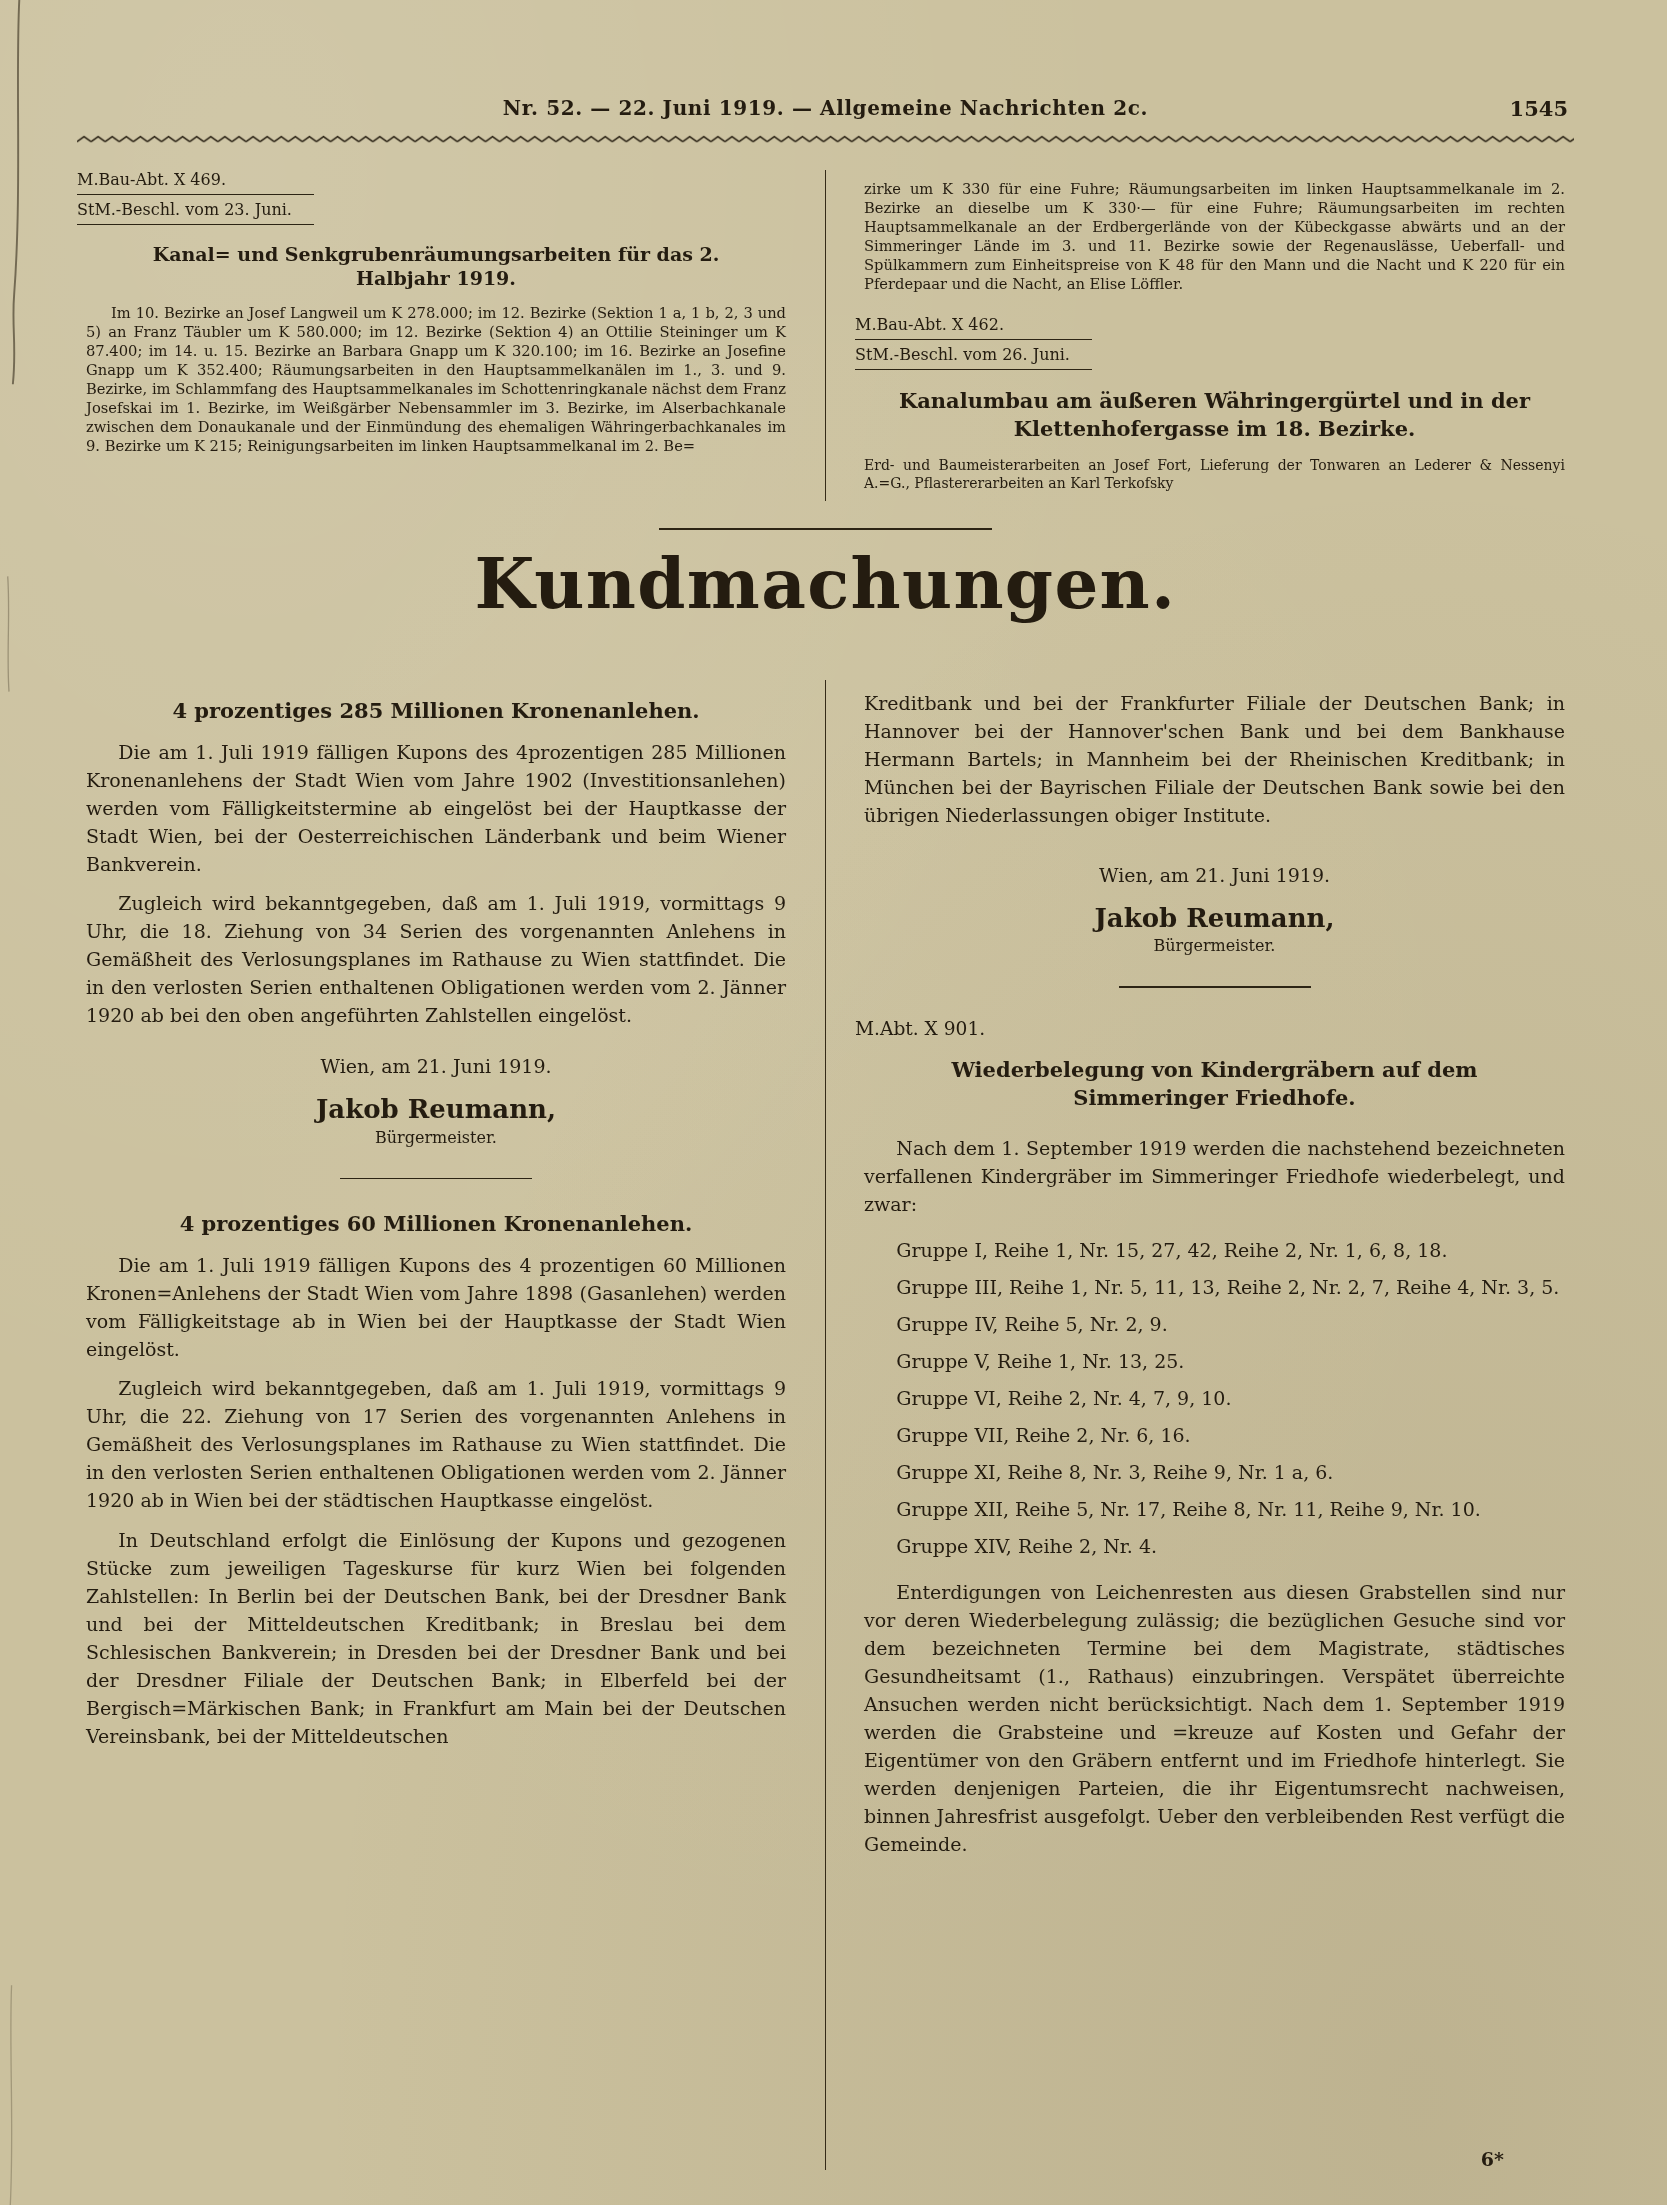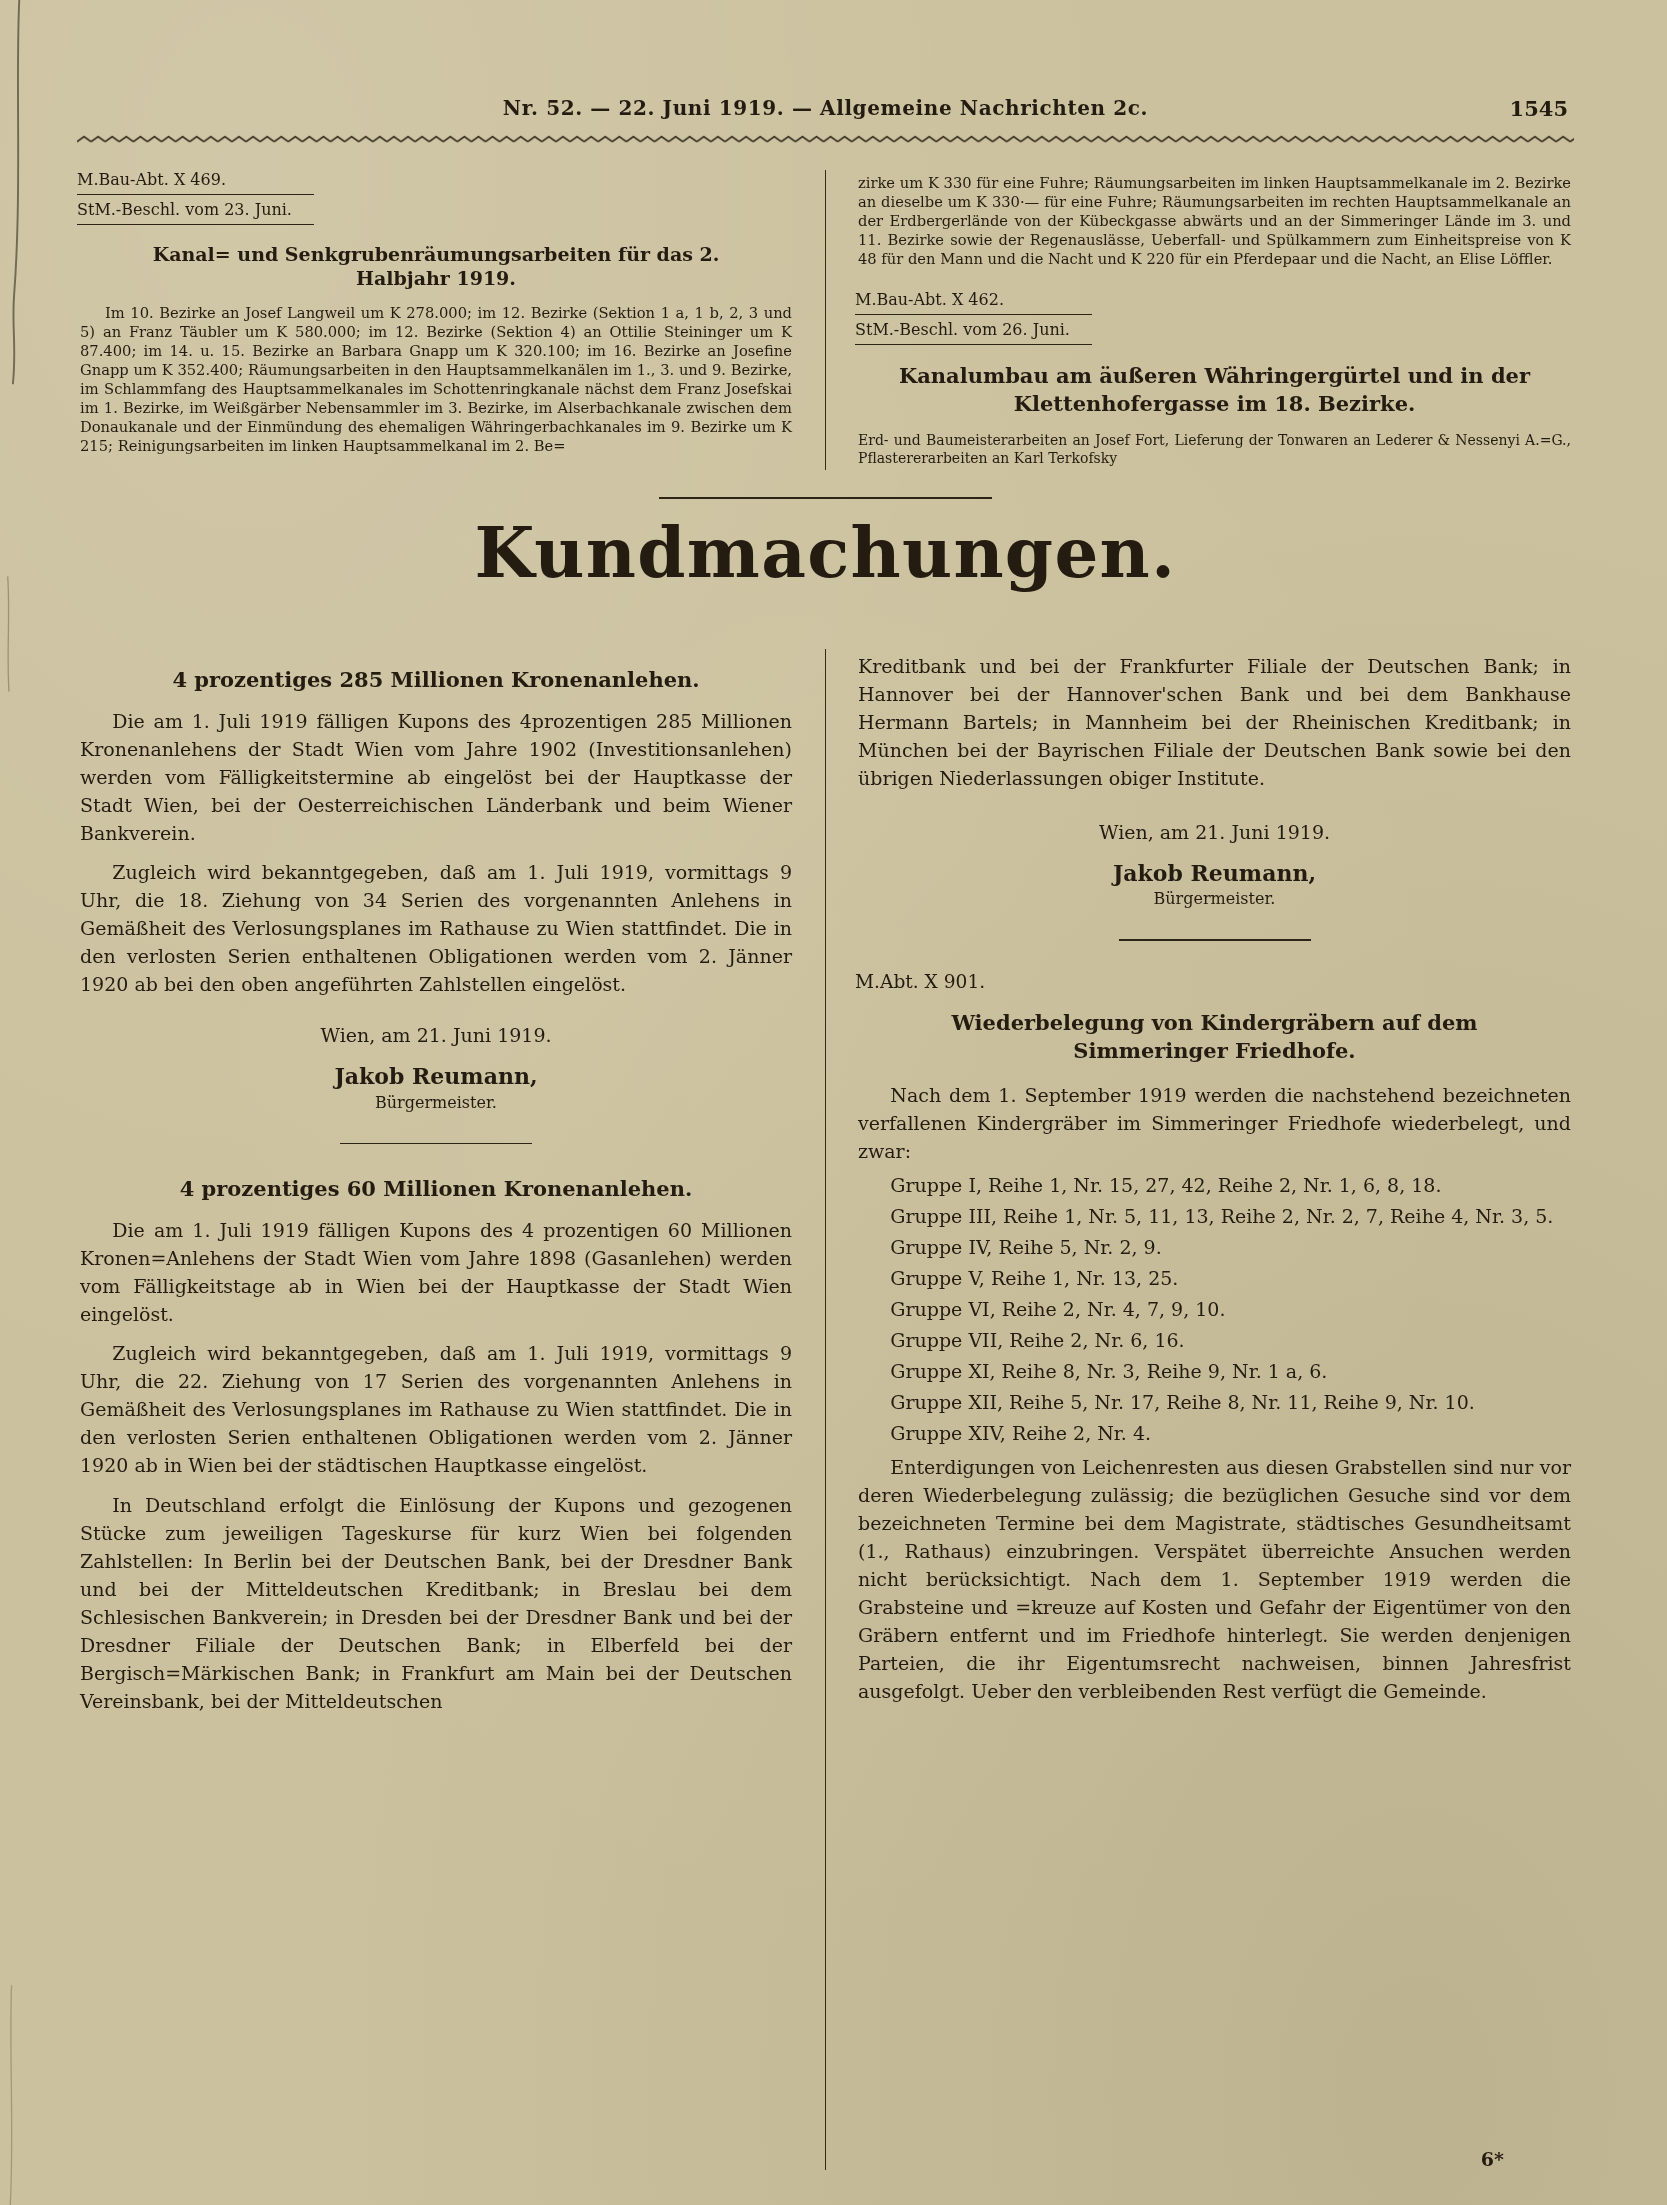--- a/index.html
+++ b/index.html
@@ -32,37 +32,37 @@
 
   
   .columns { display: flex; align-items: stretch; }
   .col { width: 50%; box-sizing: border-box; }
   .col-l { padding-right: 29.5px; border-right: 1.3px solid #352b18; }
   .col-r { padding-left: 29.5px; }
   .main-section { flex: 1; }
   .main-section .col-r { display: flex; flex-direction: column; }
 
   
-  p { margin: 3px; }
+  p { margin: 9px; }
   .body-sm { font-size: 14.7px; line-height: 19px; text-align: justify; }
   .body-xs { font-size: 14px; line-height: 18px; text-align: justify; }
   .body-md { font-size: 19px; line-height: 28px; text-align: justify; }
   .indent { text-indent: 1.7em; }
   .gap { margin-top: 11.5px; }
   .gap-lg { margin-top: 22px; }
 
   .ref { font-size: 16px; line-height: 20.5px; }
   .ref-rule { width: 237px; height: 1.3px; background: #2c2414; margin: 3.2px 0 5.1px; }
 
   .article-title { font-weight: bold; text-align: center; margin: 16.7px 26px 13px; }
   .title-sm { font-size: 19px; line-height: 24px; }
   .title-md { font-size: 21px; line-height: 28px; }
 
   .dateline { text-align: center; font-size: 19px; margin: 26px 0 16.7px; }
-  .signature { text-align: center; font-weight: bold; font-size: 22px; }
+  .signature { text-align: center; font-weight: bold; font-size: 26px; }
   .signature-role { text-align: center; font-size: 16px; margin-top: 3.8px; }
 
   .sep-rule { width: 192px; height: 1.3px; background: #2c2414; margin: 31px auto; }
   .sep-rule-center { width: 333px; height: 1.9px; background: #2c2414; margin: 27px auto 0; }
 
   .section-title { text-align: center; font-weight: bold; font-size: 69px; letter-spacing: 1.3px; margin: 13px 0 56px; }
 
   .group-lines p { text-align: left; }
   .footer-mark { margin-top: auto; text-align: right; font-weight: bold; font-size: 19px; padding-right: 70px; }
 </style>

